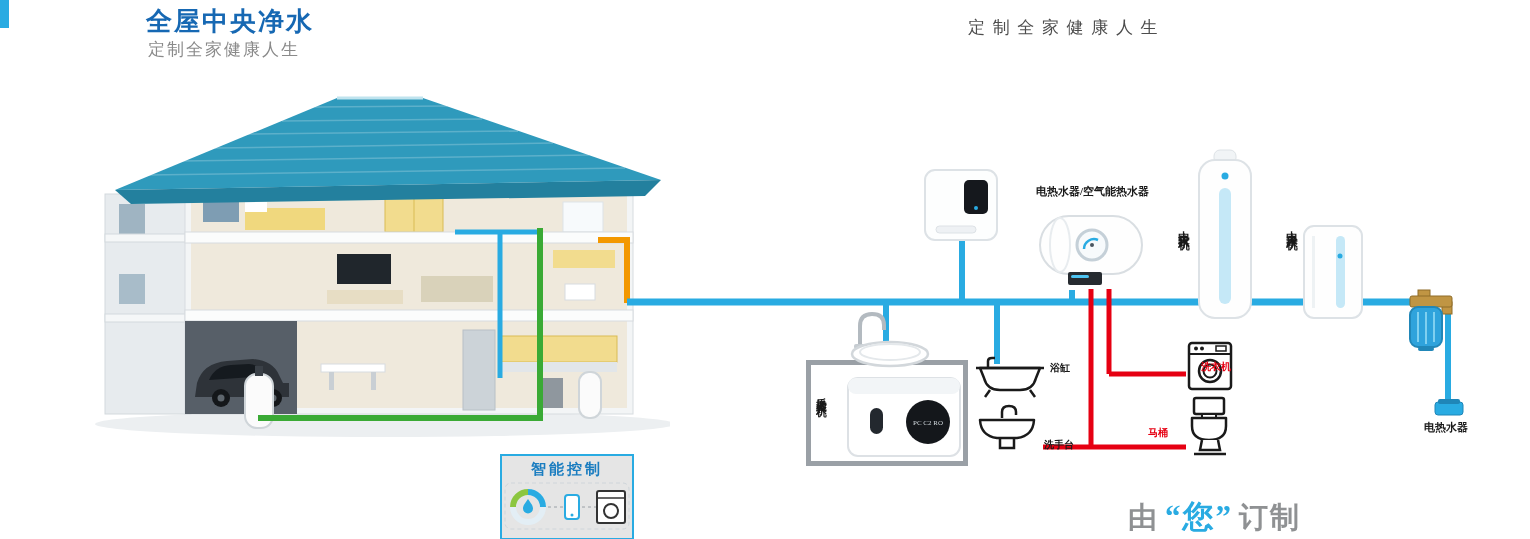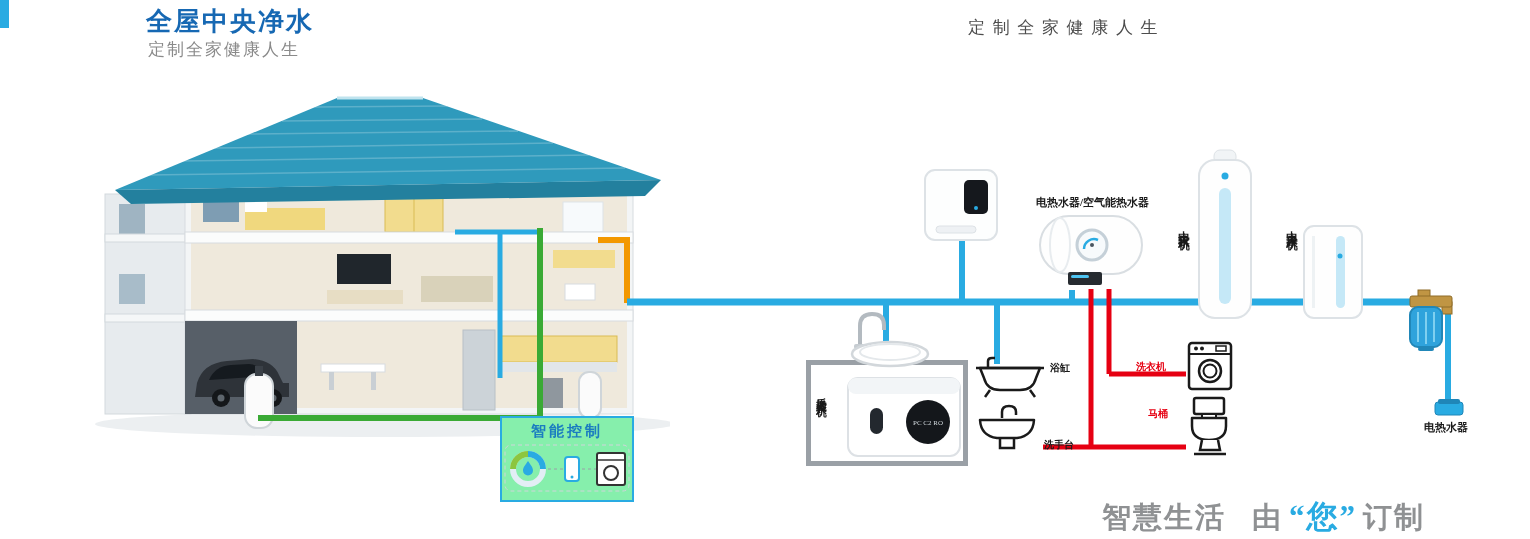--- a/index.html
+++ b/index.html
@@ -12,21 +12,21 @@
   .accent-bar{position:absolute;left:0;top:0;width:9px;height:28px;background:#29abe2;}
   .title{position:absolute;left:146px;top:4px;font-size:26px;font-weight:700;color:#1668b3;letter-spacing:2px;z-index:5;}
   .subtitle{position:absolute;left:148px;top:38px;font-size:17px;color:#8a8a8a;letter-spacing:2px;z-index:5;}
   .slogan{position:absolute;top:16px;font-size:17px;color:#4d4d4d;letter-spacing:0.45em;white-space:nowrap;z-index:5;}
   .slogan.s1{left:968px;}
   .slogan.s2{left:1182px;}
   .house-svg{position:absolute;left:85px;top:78px;width:585px;height:365px;z-index:1;}
   .pipes-svg{position:absolute;left:0;top:0;width:1530px;height:539px;z-index:2;pointer-events:none;}
   .appliance{position:absolute;z-index:4;}
   .niche{position:absolute;left:806px;top:360px;width:152px;height:96px;border:5px solid #9aa0a6;background:#ffffff;z-index:3;}
-  .smart-box{position:absolute;left:500px;top:416px;width:130px;height:82px;border:2px solid #29abe2;background:#86efac;z-index:5;}
+  .smart-box{position:absolute;left:500px;top:454px;width:130px;height:82px;border:2px solid #29abe2;background:#e5e5e5;z-index:5;}
   .smart-title{text-align:center;font-size:15px;font-weight:700;color:#1b7dc0;letter-spacing:3px;margin-top:4px;}
   .footer{position:absolute;left:1102px;top:496px;display:flex;align-items:baseline;z-index:5;
           font-size:29px;font-weight:600;color:#8f9193;letter-spacing:2px;white-space:nowrap;}
   .footer .gap1{margin-left:26px;}
   .footer .hl{color:#29abe2;font-weight:700;font-size:31px;margin:0 6px;}
 </style>
 </head>
 <body>
 
 <div class="stage">
@@ -131,21 +131,21 @@
 
   <div class="niche"></div>
 
   <svg class="appliance" style="left:922px;top:168px;" width="78" height="76">
     <rect x="3" y="2" width="72" height="70" rx="10" fill="#fdfefe" stroke="#dde2e6" stroke-width="2"></rect>
     <rect x="42" y="12" width="24" height="34" rx="5" fill="#15181d"></rect>
     <circle cx="54" cy="40" r="2" fill="#29abe2"></circle>
     <rect x="14" y="58" width="40" height="7" rx="3.5" fill="#eef1f4" stroke="#dde2e6"></rect>
   </svg>
 
-  <div class="label" style="left:1036px;top:195px;font-size:11px;">电热水器/空气能热水器</div>
+  <div class="label" style="left:1036px;top:184px;font-size:11px;">电热水器/空气能热水器</div>
   <svg class="appliance" style="left:1038px;top:212px;" width="106" height="78">
     <rect x="2" y="4" width="102" height="58" rx="29" fill="#fefefe" stroke="#d9dee2" stroke-width="2"></rect>
     <ellipse cx="22" cy="33" rx="10" ry="27" fill="none" stroke="#e8ecef" stroke-width="2"></ellipse>
     <circle cx="54" cy="33" r="15" fill="#f7fafc" stroke="#c5d0d8" stroke-width="3"></circle>
     <path d="M46 37 a10 10 0 0 1 14 -9" stroke="#29abe2" stroke-width="2.5" fill="none"></path>
     <circle cx="54" cy="33" r="2" fill="#4a5560"></circle>
     <rect x="30" y="60" width="34" height="13" rx="2" fill="#262b30"></rect>
     <rect x="33" y="63" width="18" height="3" rx="1.5" fill="#4dc3f0"></rect>
   </svg>
 
@@ -207,37 +207,37 @@
 
   <svg class="appliance" style="left:1186px;top:340px;" width="48" height="52">
     <rect x="3" y="3" width="42" height="46" rx="3" fill="#fff" stroke="#1a1a1a" stroke-width="2.5"></rect>
     <line x1="3" y1="14" x2="45" y2="14" stroke="#1a1a1a" stroke-width="2"></line>
     <circle cx="10" cy="8.5" r="2" fill="#1a1a1a"></circle>
       <circle cx="16" cy="8.5" r="2" fill="#1a1a1a"></circle>
     <rect x="30" y="6" width="10" height="5" fill="none" stroke="#1a1a1a" stroke-width="1.5"></rect>
     <circle cx="24" cy="31" r="11" fill="none" stroke="#1a1a1a" stroke-width="2.5"></circle>
     <circle cx="24" cy="31" r="6.5" fill="none" stroke="#1a1a1a" stroke-width="2"></circle>
   </svg>
-  <div class="label red" style="left:1136px;top:360px;">洗衣机</div>
+  <div class="label red" style="left:1201px;top:360px;">洗衣机</div>
 
   <svg class="appliance" style="left:972px;top:402px;" width="70" height="54">
     <path d="M30 16 v-6 q0 -6 7 -6 q7 0 7 6 v3" fill="none" stroke="#1a1a1a" stroke-width="2.5"></path>
     <path d="M8 18 h54 q-1 16 -17 18 h-20 q-16 -2 -17 -18 z" fill="#fff" stroke="#1a1a1a" stroke-width="2.5" stroke-linejoin="round"></path>
     <path d="M28 36 v10 h14 v-10" fill="none" stroke="#1a1a1a" stroke-width="2.5"></path>
   </svg>
   <div class="label" style="left:1044px;top:438px;">洗手台</div>
 
   <svg class="appliance" style="left:1188px;top:396px;" width="44" height="62">
     <rect x="6" y="2" width="30" height="16" rx="2" fill="#fff" stroke="#1a1a1a" stroke-width="2.5"></rect>
     <rect x="14" y="18" width="14" height="4" fill="#fff" stroke="#1a1a1a" stroke-width="2"></rect>
     <path d="M4 22 h34 v8 q0 14 -17 14 q-17 0 -17 -14 z" fill="#fff" stroke="#1a1a1a" stroke-width="2.5" stroke-linejoin="round"></path>
     <path d="M14 44 l-2 10 h20 l-2 -10" fill="#fff" stroke="#1a1a1a" stroke-width="2.5"></path>
     <line x1="6" y1="58" x2="38" y2="58" stroke="#1a1a1a" stroke-width="2.5"></line>
   </svg>
-  <div class="label red" style="left:1148px;top:407px;">马桶</div>
+  <div class="label red" style="left:1148px;top:426px;">马桶</div>
 
   <div class="smart-box">
     <div class="smart-title">智能控制</div>
     <svg width="130" height="52" style="display:block;margin-top:2px;">
       <rect x="3" y="2" width="124" height="46" rx="6" fill="none" stroke="#cfd5da" stroke-dasharray="4 3"></rect>
       <g>
         <circle cx="26" cy="26" r="15" fill="none" stroke="#e3eef5" stroke-width="6"></circle>
         <path d="M11 26 a15 15 0 0 1 15 -15" stroke="#8cc63f" stroke-width="6" fill="none"></path>
         <path d="M26 11 a15 15 0 0 1 15 15" stroke="#29abe2" stroke-width="6" fill="none"></path>
         <path d="M26 18 c3 4.5 5 6.5 5 9.5 a5 5 0 1 1 -10 0 c0 -3 2 -5 5 -9.5 z" fill="#29abe2"></path>
@@ -250,19 +250,18 @@
       <line x1="80" y1="26" x2="94" y2="26" stroke="#9aa0a6" stroke-dasharray="3 3"></line>
       <g>
         <rect x="95" y="10" width="28" height="32" rx="2" fill="#fff" stroke="#333" stroke-width="2"></rect>
         <line x1="95" y1="17" x2="123" y2="17" stroke="#333" stroke-width="1.5"></line>
         <circle cx="109" cy="30" r="7" fill="none" stroke="#333" stroke-width="2"></circle>
       </g>
     </svg>
   </div>
 
   <div class="footer">
-    <span>智慧生活</span>
     <span class="gap1">由</span>
     <span class="hl">“您”</span>
     <span>订制</span>
   </div>
 
 </div>
 
 </body></html>

